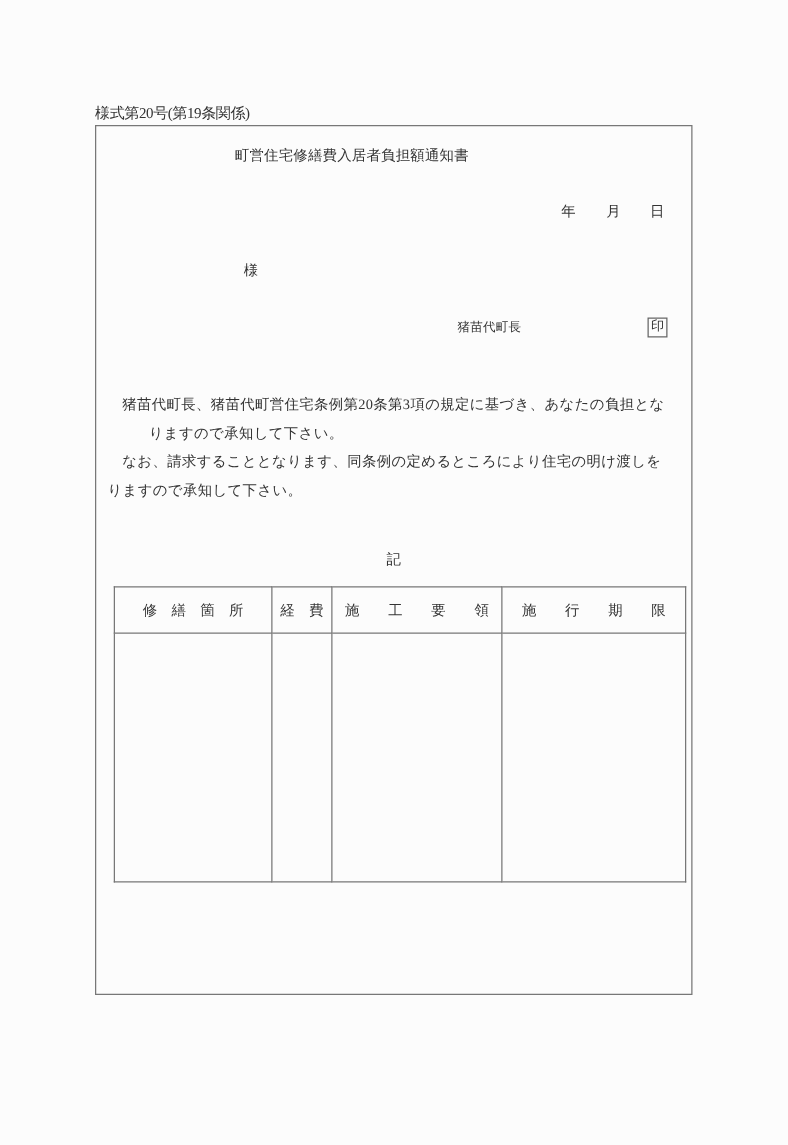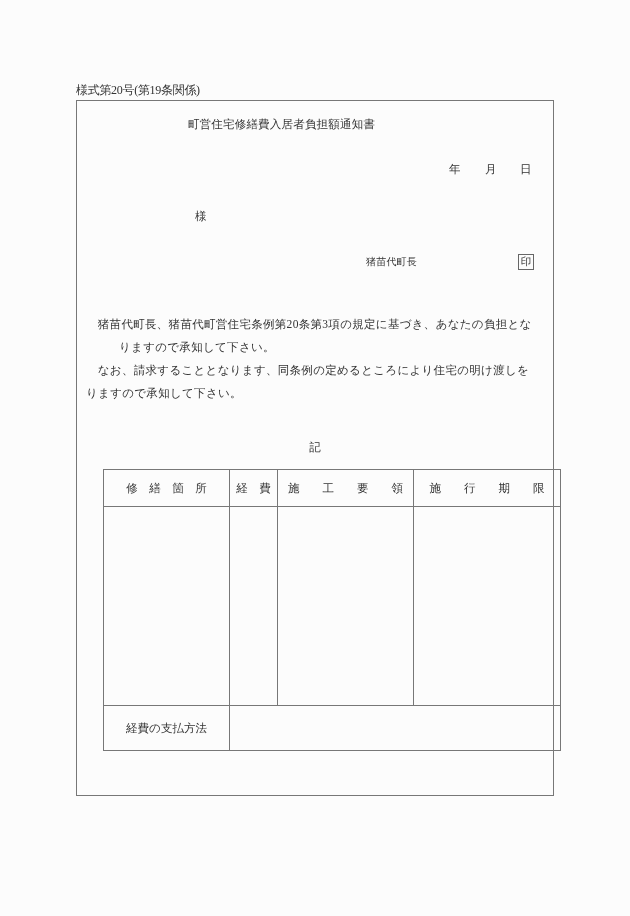--- a/index.html
+++ b/index.html
@@ -78,21 +78,21 @@
     }
     .ki {
       left: 0;
       width: 630px;
       top: 440px;
       text-align: center;
       font-size: 11.5px;
     }
     table.grid {
       position: absolute;
-      left: 103px;
+      left: 91px;
       top: 469px;
       width: 457px;
       border-collapse: collapse;
       table-layout: fixed;
     }
     table.grid td, table.grid th {
       border: 1px solid #777;
       padding: 0;
       font-weight: normal;
       font-size: 11.5px;
@@ -147,18 +147,14 @@
     <th>経　費</th>
     <th>施　　工　　要　　領</th>
     <th>施　　行　　期　　限</th>
   </tr>
   <tr class="body-row">
     <td></td>
     <td></td>
     <td></td>
     <td></td>
   </tr>
-  <tr class="foot-row">
-    <td>経費の支払方法</td>
-    <td colspan="3"></td>
-  </tr>
 </tbody>
   </table>
 
 </body></html>

